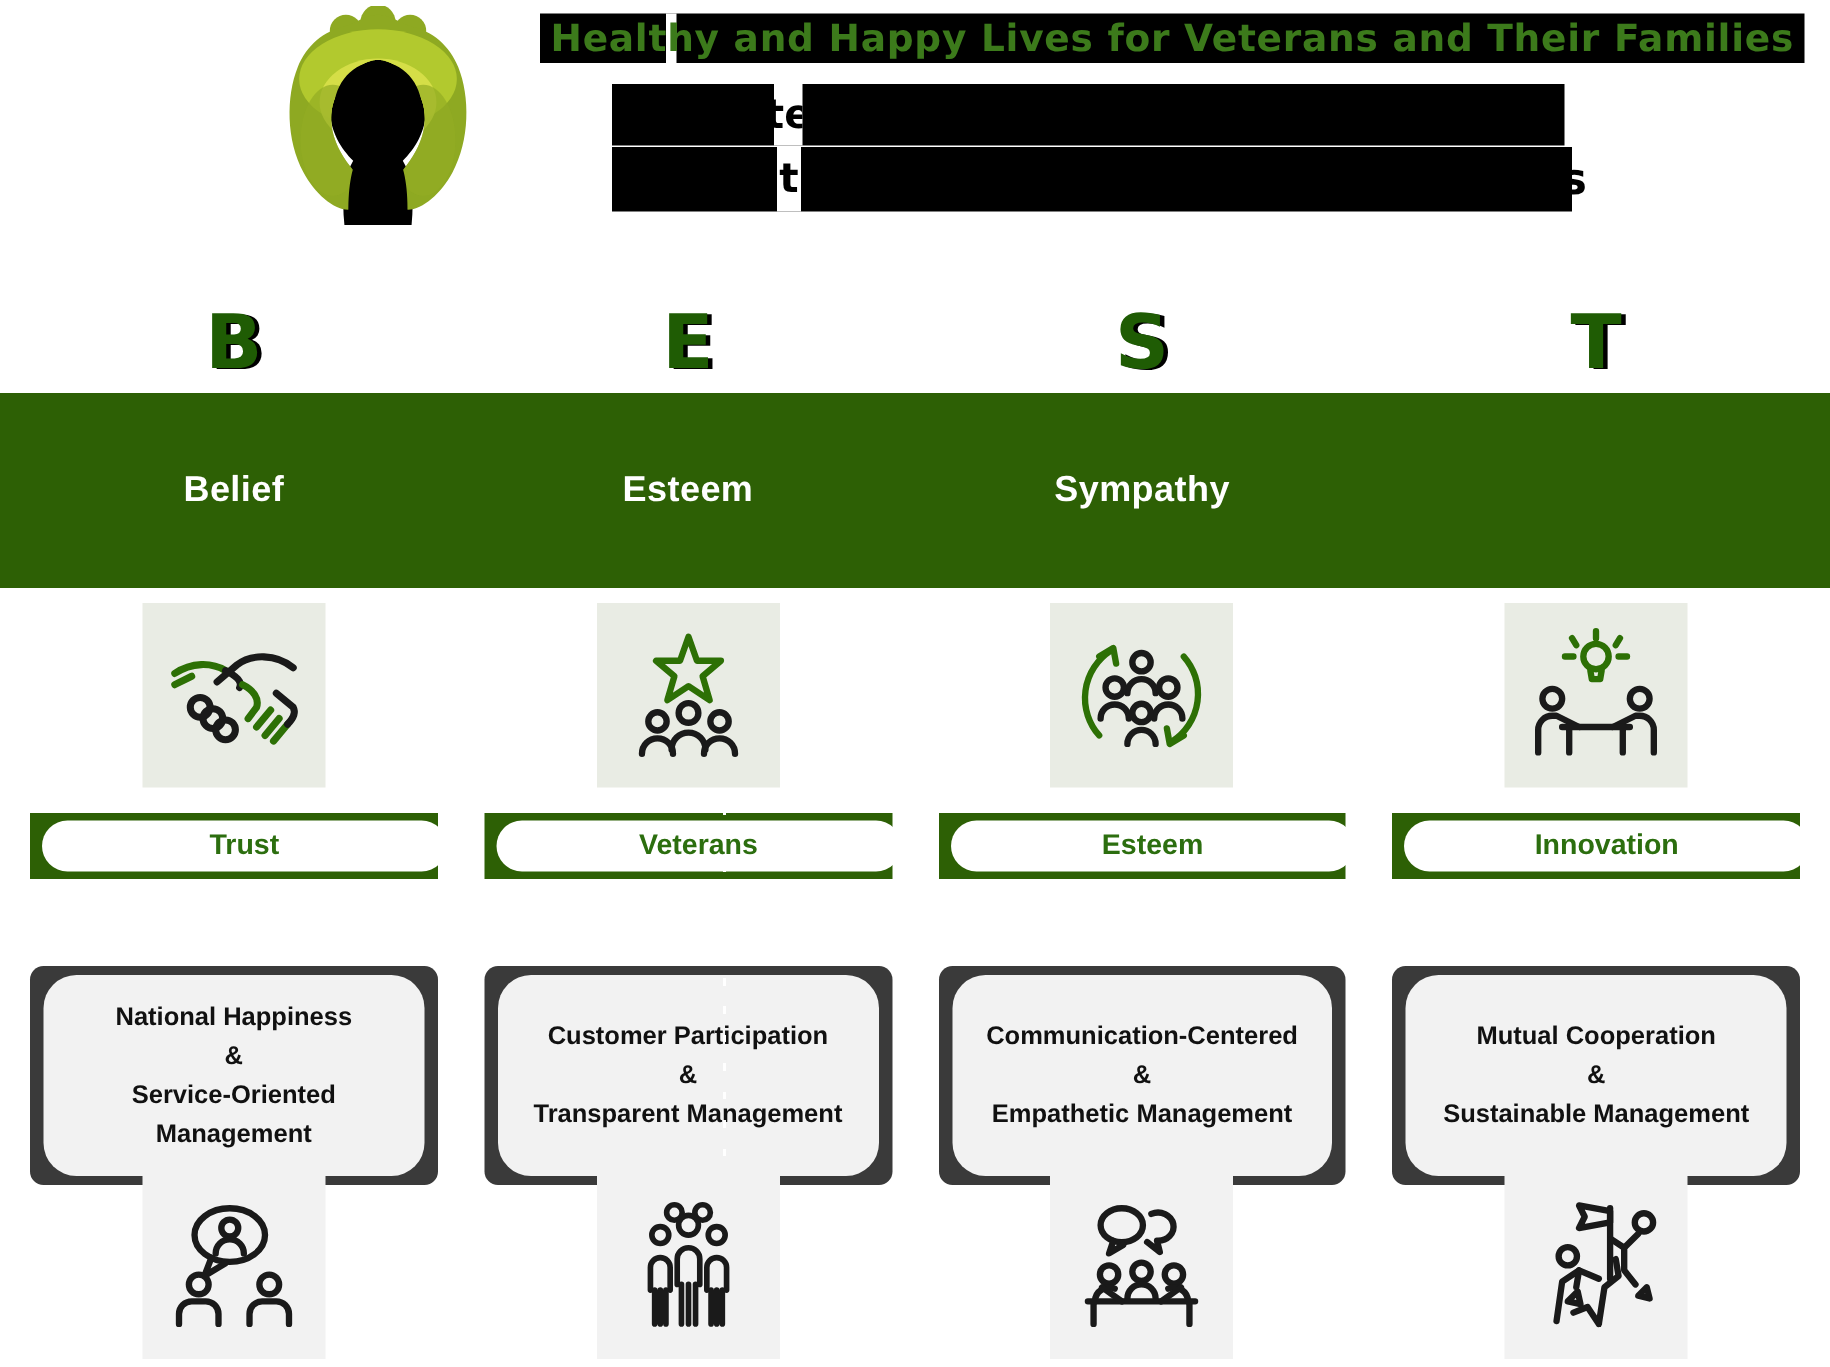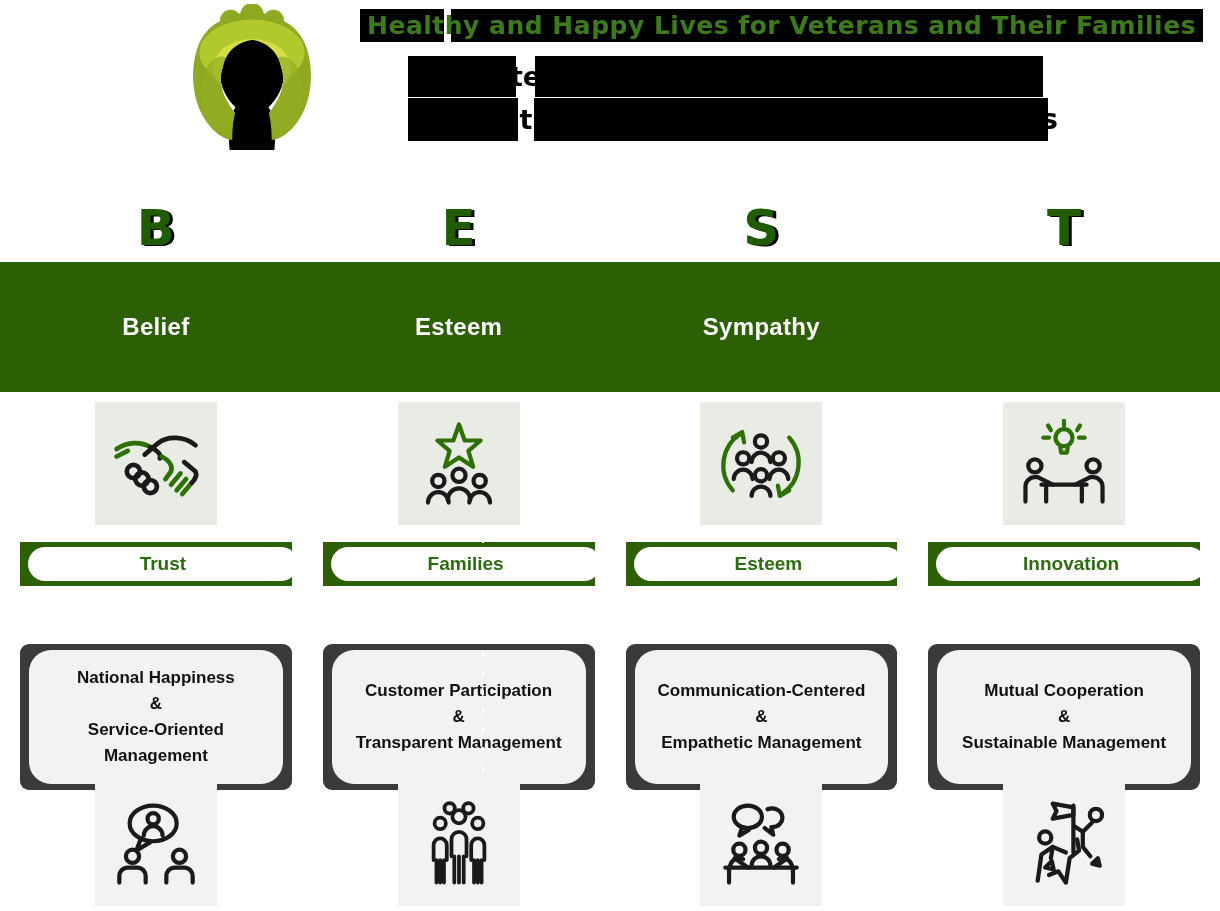--- a/index.html
+++ b/index.html
@@ -190,21 +190,21 @@
         </g>
       </svg>
     </div>
   </div>
 
   <div class="grid-row pills-row">
     <div class="pill-wrap">
       <div class="pill">Trust</div>
     </div>
     <div class="pill-wrap">
-      <div class="pill">Families</div>
+      <div class="pill">Veterans</div>
     </div>
     <div class="pill-wrap">
       <div class="pill">Esteem</div>
     </div>
     <div class="pill-wrap">
       <div class="pill">Innovation</div>
     </div>
   </div>
 
   <div class="grid-row cards-row">

